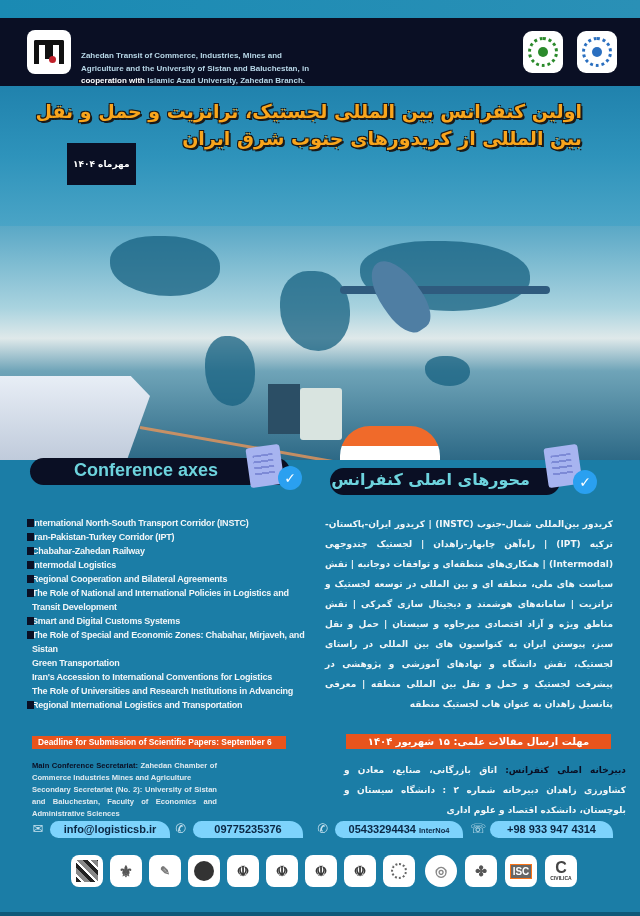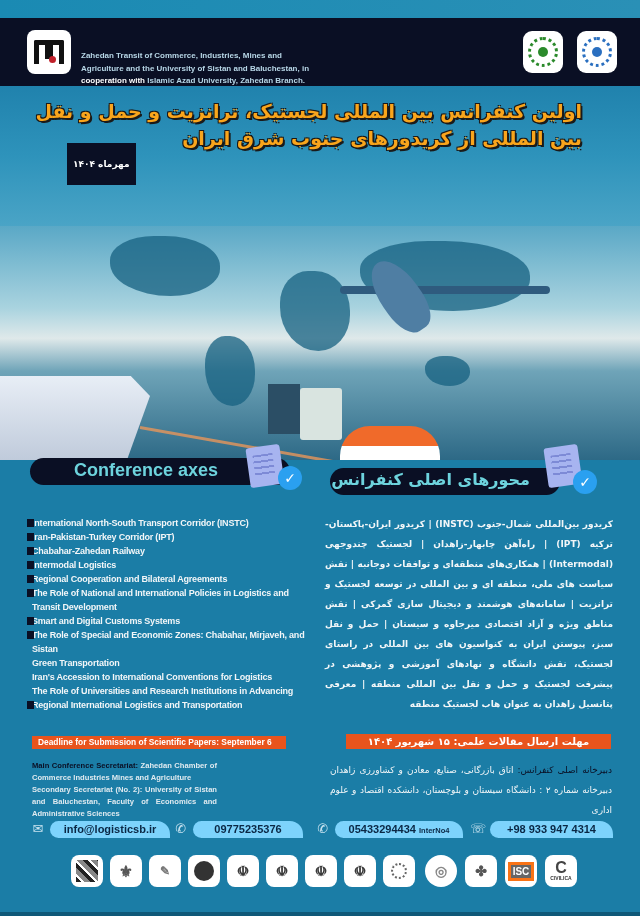--- a/index.html
+++ b/index.html
@@ -52,21 +52,21 @@
   .axes-en { position:absolute; left:28px; top:516px; width:285px; font-family:"Liberation Sans",sans-serif; font-weight:bold; font-size:9px; line-height:14px; color:#f2f6f8; letter-spacing:-0.2px; }
   .axes-en li { list-style:none; position:relative; padding-left:4px; }
   .axes-en li.b:before { content:""; position:absolute; left:-1px; top:3px; width:7px; height:8px; background:#0a0f24; }
   .axes-fa { position:absolute; left:325px; top:514px; width:288px; direction: rtl; text-align: justify; font-size:9px; font-weight:bold; line-height:20px; color:#f2f6f8; }
 
   .deadline-en { position:absolute; left:32px; top:736px; width:254px; height:13px; background:#e8541d; font-family:"Liberation Sans",sans-serif; font-weight:bold; font-size:8.4px; color:#fff; padding-left: 6px; line-height:13px; }
   .deadline-fa { position:absolute; left:346px; top:734px; width:265px; height:15px; background:#e8541d; direction: rtl; text-align:center; font-weight:bold; font-size:10px; color:#fff; line-height:15px; }
 
   .sec-en { position:absolute; left:32px; top:760px; width:185px; font-family:"Liberation Sans",sans-serif; font-weight:bold; font-size:7.6px; line-height:12px; color:#dfeaf0; text-align: justify; }
   .sec-en .dark { color:#0a0f24; }
-  .sec-fa { position:absolute; left:330px; top:760px; width:282px; direction: rtl; text-align: justify; font-size:9px; font-weight:normal; line-height:20px; color:#f2f6f8; }
+  .sec-fa { position:absolute; left:344px; top:760px; width:282px; direction: rtl; text-align: justify; font-size:9px; font-weight:bold; line-height:20px; color:#f2f6f8; }
   .sec-fa .dark { color:#0a0f24; }
 
   .contacts { position:absolute; left:30px; top:821px; width:590px; height:18px; }
   .pill { position:absolute; top:0; height:17px; background:#7dd3fc; border-radius: 9px 14px 0 9px; color:#0a2744; font-weight:bold; font-family:"Liberation Sans",sans-serif; font-size:11px; line-height:17px; text-align:center; }
   .cicon { position:absolute; top:0; width:16px; height:16px; color:#c7e2ef; font-size:13px; line-height:16px; text-align:center; }
   .pill small { font-size:7.5px; }
   .plogo { position:absolute; top:855px; width:32px; height:32px; background:#fff; border-radius:8px; color:#333; font-size:9px; font-weight:bold; display:flex; align-items:center; justify-content:center; text-align:center; font-family:"Liberation Sans",sans-serif; }
   .plogo.emblem:before { content:"\262B"; color:#3a3a3a; font-size:14px; }
   .bottom-edge { position:absolute; left:0; top:912px; width:640px; height:4px; background:#0f5878; }
 </style>
@@ -192,21 +192,21 @@
   <div class="plogo" style="left:383px;">
       <span class="wheel" style="width:16px;height:16px;border-color:#666;border-width:2px;display:block;"></span>
     </div>
   <div class="plogo" style="left:425px;border-radius:50%;">
       <span style="color:#888;font-size:14px;">◎</span>
     </div>
   <div class="plogo" style="left:465px;">
       <span style="color:#555;font-size:14px;">✤</span>
     </div>
   <div class="plogo" style="left:505px;">
-      <span style="background:#666;color:#fff;padding:1px 2px;font-size:10px;border:3px solid #f97316;">ISC</span>
+      <span style="background:#666;color:#fff;padding:1px 2px;font-size:10px;border:1px solid #f97316;">ISC</span>
     </div>
   <div class="plogo" style="left:545px;flex-direction:column;">
       <span style="font-size:16px;color:#444;line-height:14px;">C</span>
       <span style="font-size:5px;">CIVILICA</span>
     </div>
 </div>
 
 <div class="bottom-edge"></div>
 
 </body></html>

